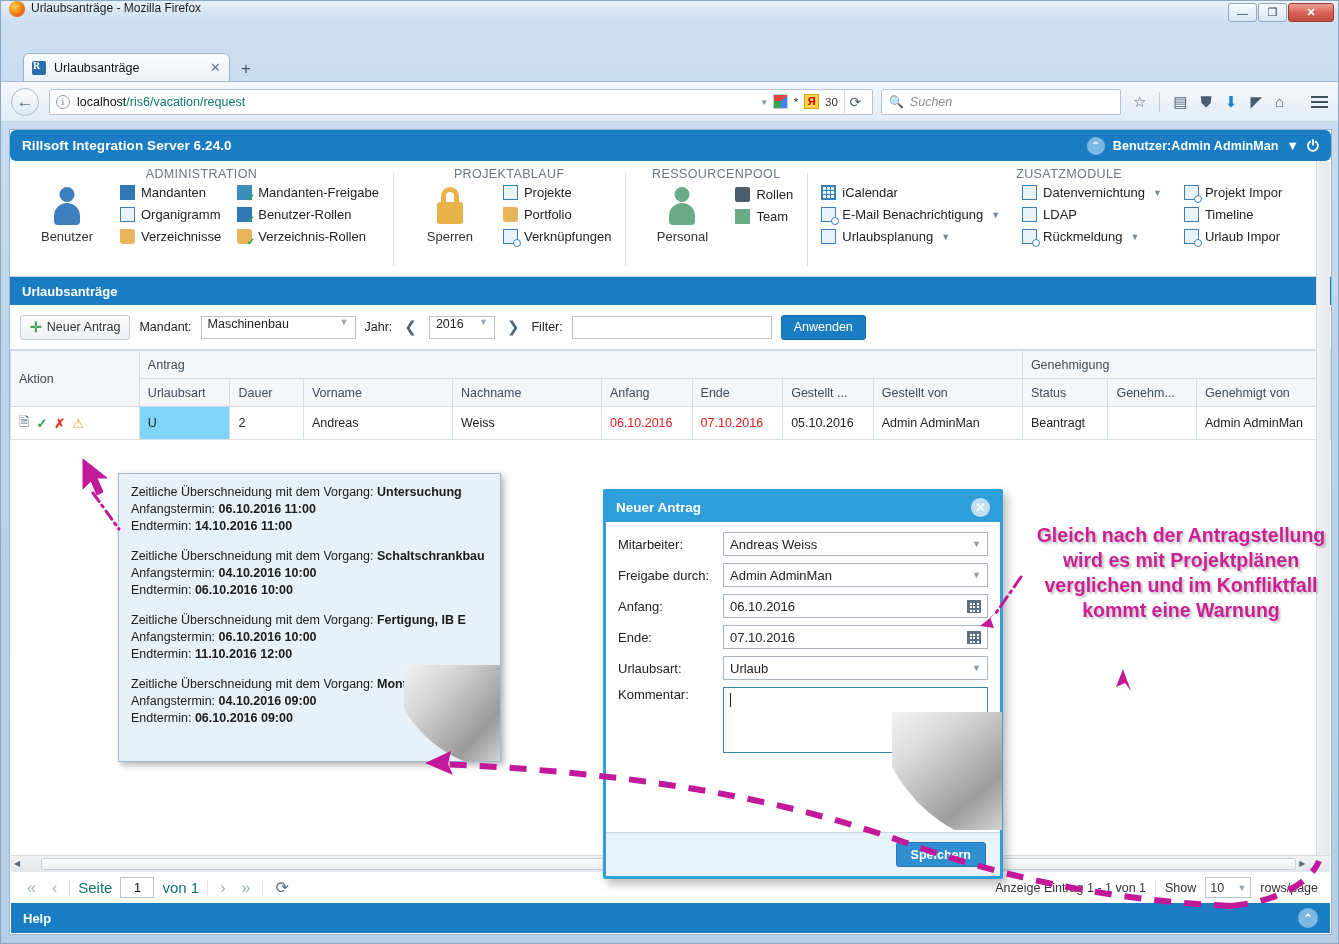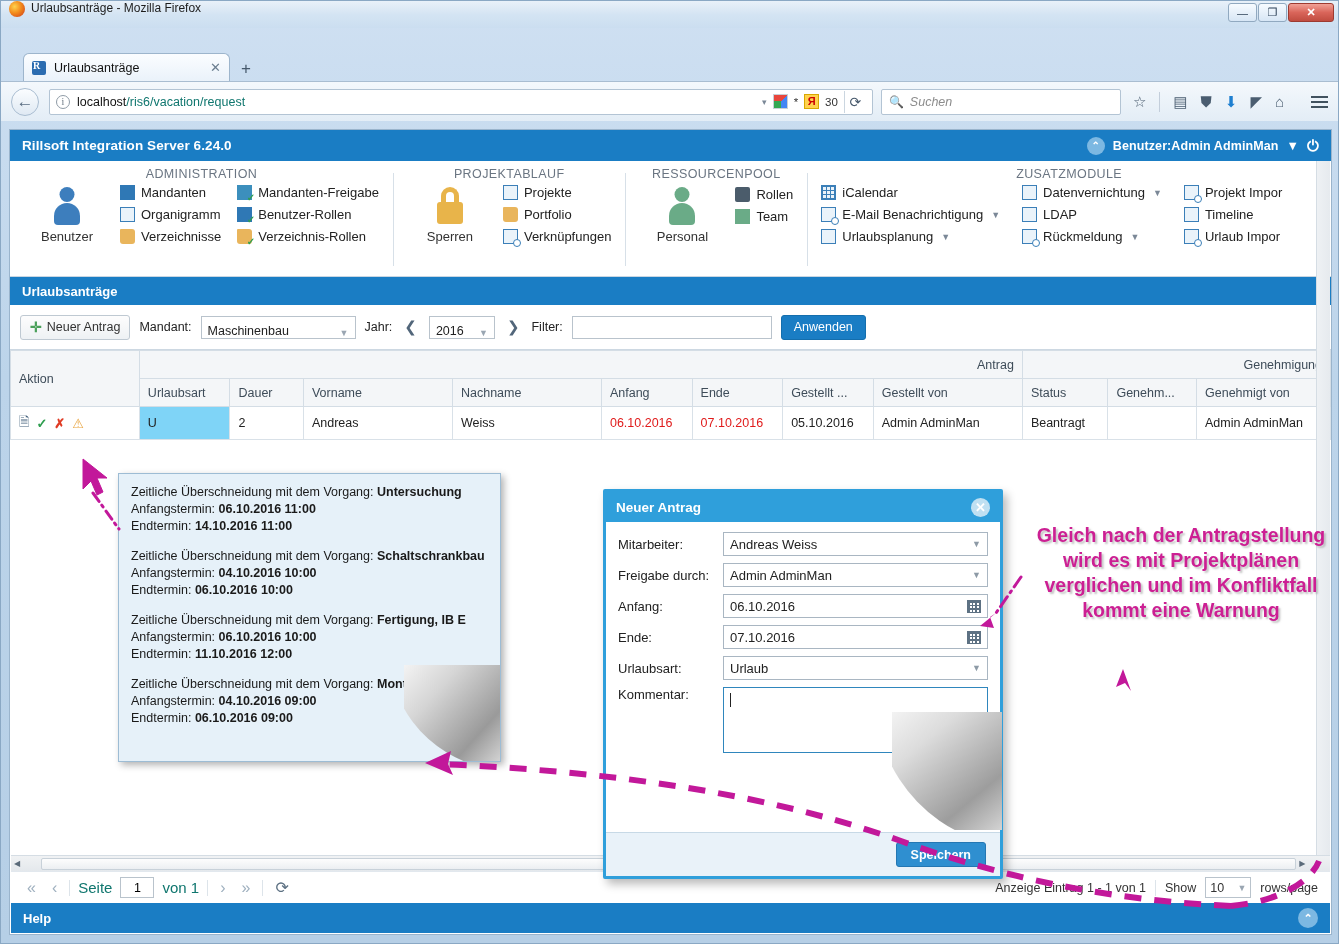--- a/index.html
+++ b/index.html
@@ -130,20 +130,21 @@
   .content{
     position:absolute; left:8px; top:128px; width:1323px; height:806px;
     background:#fff; border:1px solid #9ab4cc;
     overflow:hidden;
   }
   .app-header{
     height:31px; background:#1a7dc4; color:#fff;
     display:flex; align-items:center; padding:0 12px;
     font-size:13.5px; font-weight:bold;
     letter-spacing:.1px;
+    border-radius:6px;
   }
   .app-header .right{ margin-left:auto; display:flex; align-items:center; gap:8px; font-size:12.5px; }
   .circle-up{
     width:18px;height:18px;border-radius:50%;background:#7cb8e2;color:#fff;
     display:flex;align-items:center;justify-content:center;font-size:10px;
   }
   .power{ font-size:15px; }
 
   .ribbon{
     height:116px; background:#fff; display:flex; padding:6px 0 0 0;
@@ -202,41 +203,41 @@
     height:44px; display:flex; align-items:center; gap:9px; padding:0 10px;
     background:#fff;
   }
   .btn-new{
     height:25px; border:1px solid #bfc9d2; background:linear-gradient(to bottom,#fdfdfd,#eef1f4);
     border-radius:3px; display:flex;align-items:center;gap:5px;padding:0 9px;font-size:12.5px;color:#333;
   }
   .plus-green{ color:#4aa05a; font-weight:bold; font-size:14px; }
   .tb-label{ font-size:12.5px; color:#222; }
   .sel{
-    height:23px; border:1px solid #b9c3cc; background:#fff; display:flex; align-items:flex-end;
+    height:23px; border:1px solid #b9c3cc; background:#fff; display:flex; align-items:flex-start;
     padding:0 6px; font-size:12.5px; color:#222; position:relative;
   }
   .sel .dd{ margin-left:auto; color:#9aa6b2; font-size:9px; }
   .arrow-nav{ color:#52667a; font-size:15px; padding:0 3px; }
   .inp{
     height:23px; border:1px solid #b9c3cc; background:#fff; font-size:12.5px; padding:0 5px;
   }
   .btn-apply{
     height:25px;background:#1a7dc4;color:#fff;border:1px solid #146ead;border-radius:3px;
     display:flex;align-items:center;padding:0 12px;font-size:12.5px;
   }
 
   
   .grid{ width:1321px; border-top:1px solid #cdd8e2; }
   .grid table{ border-collapse:collapse; width:100%; table-layout:fixed; }
   .grid th{
     background:#f4f6f8; border:1px solid #d4dde5; font-weight:normal;
     color:#3e4c59; font-size:12.5px; padding:6px 8px; text-align:left; height:28px;
   }
-  .grid th.ctr{ text-align:right; }
+  .grid th.ctr{ text-align:left; }
   .grid td{
     border:1px solid #d9e1e8; font-size:12.5px; color:#222; padding:5px 8px; height:29px;
     background:#fff;
   }
   td.red{ color:#e01b1b; }
   .cell-hl{ background:#7fd4f7 !important; }
   .act-icons{ display:flex; align-items:center; gap:7px; font-size:13px; }
   .ic-edit{ color:#45627d; }
   .ic-ok{ color:#2e9e4f; font-weight:bold; }
   .ic-no{ color:#e03b24; font-weight:bold; }

